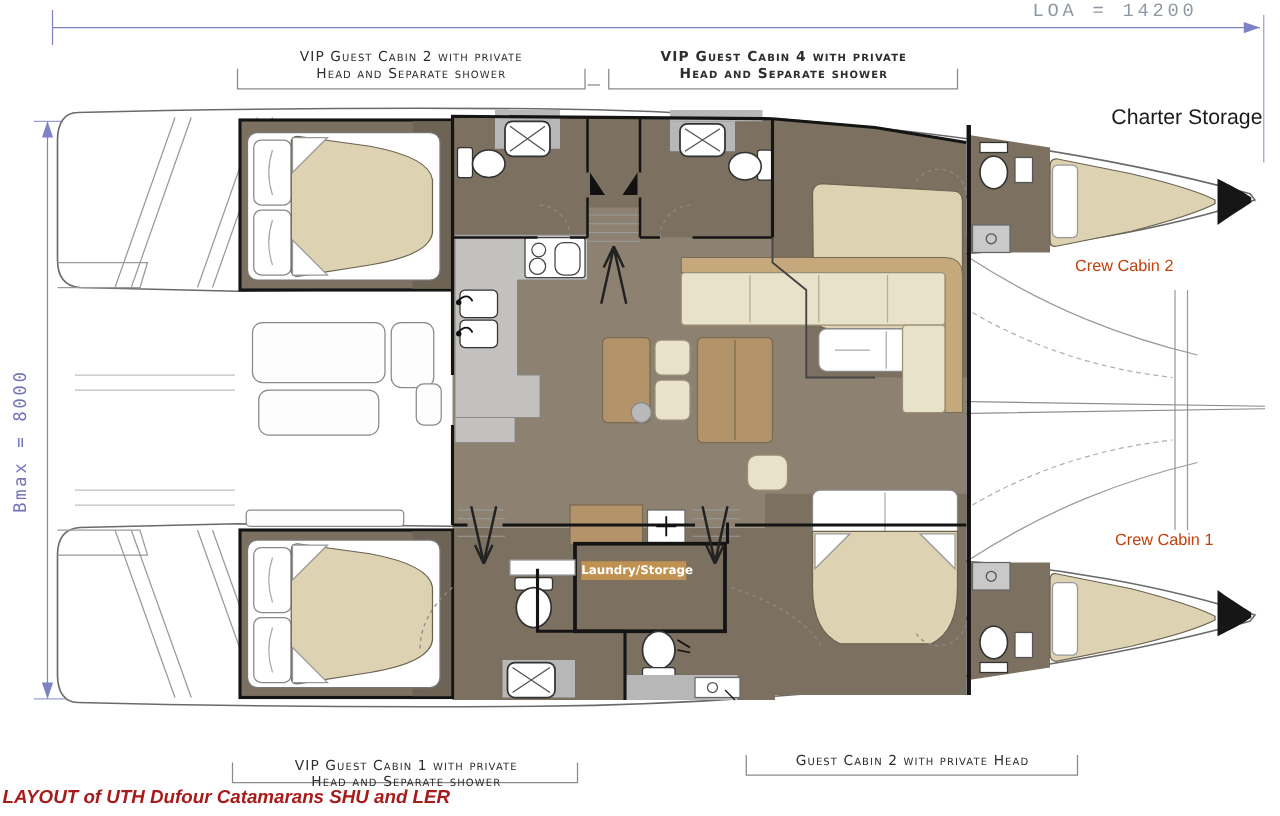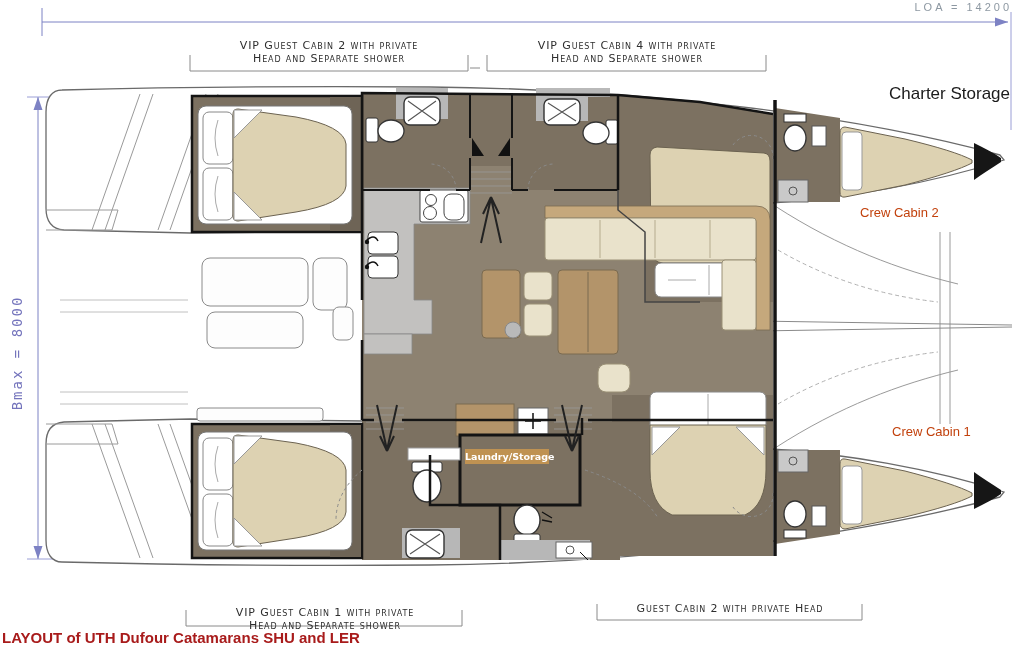--- a/index.html
+++ b/index.html
@@ -4,39 +4,39 @@
 <style>
   html,body{margin:0;padding:0;background:#ffffff;}
   #stage{position:relative;width:1024px;height:653px;background:#fff;overflow:hidden;
          font-family:"DejaVu Sans",sans-serif;}
   #plan-svg{position:absolute;left:0;top:0;}
   .ovl{position:absolute;white-space:nowrap;}
   .lbl-cad{font-family:"DejaVu Sans",sans-serif;font-variant:small-caps;
            font-size:11px;line-height:13px;letter-spacing:.08em;color:#2e2e2e;
            text-align:center;font-weight:500;}
   .lbl-plain{font-family:"Liberation Sans",sans-serif;color:#c2410c;font-size:13px;}
-  #loa-label{left:826px;top:1px;width:186px;text-align:right;
-             font-family:Liberation Sans, sans-serif;font-size:11px;
+  #loa-label{left:826px;top:1px;width:186px;text-align:left;
+             font-family:Liberation Mono, monospace;font-size:15px;
              letter-spacing:3px;color:#8d98a2;}
   #bmax-label{left:-57px;top:344px;width:150px;height:18px;text-align:center;
               font-family:"DejaVu Sans Mono",monospace;font-size:14px;
               letter-spacing:2px;color:#7474bc;transform:rotate(-90deg);}
   #charter-label{left:830px;top:84px;width:180px;text-align:right;
                  font-family:"Liberation Sans",sans-serif;font-size:17px;color:#1a1a1a;}
   #vip3-label{left:188px;top:39px;width:282px;}
-  #vip4-label{left:486px;top:39px;width:282px;}
+  #vip4-label{left:486px;top:39px;width:282px;font-weight:bold;}
   #vip1-label{left:186px;top:594px;width:278px;margin-top:12px;}
   #guest2-label{left:597px;top:602px;width:266px;}
   #crew2-label{left:860px;top:205px;}
   #crew1-label{left:892px;top:424px;}
   #laundry-label{left:465px;top:449px;width:84px;height:15px;line-height:15px;
                  background:rgba(196,149,81,.92);color:#fff;font-size:9.5px;
                  font-weight:bold;text-align:center;font-family:"DejaVu Sans",sans-serif;}
   #caption-label{left:2px;top:629px;font-family:"Liberation Sans",sans-serif;
-                 font-size:15px;font-weight:bold;color:#a81b1b;}
+                 font-size:15px;font-weight:bold;color:#a81b1b;font-style:italic;}
 </style>
 </head>
 <body>
 
 <div id="stage">
 
 <svg id="plan-svg" width="1024" height="653" viewBox="0 0 1024 653">
 
   <g stroke="#7d82c4" stroke-width="1" fill="none">
     <line x1="42" y1="22" x2="1008" y2="22"></line>

